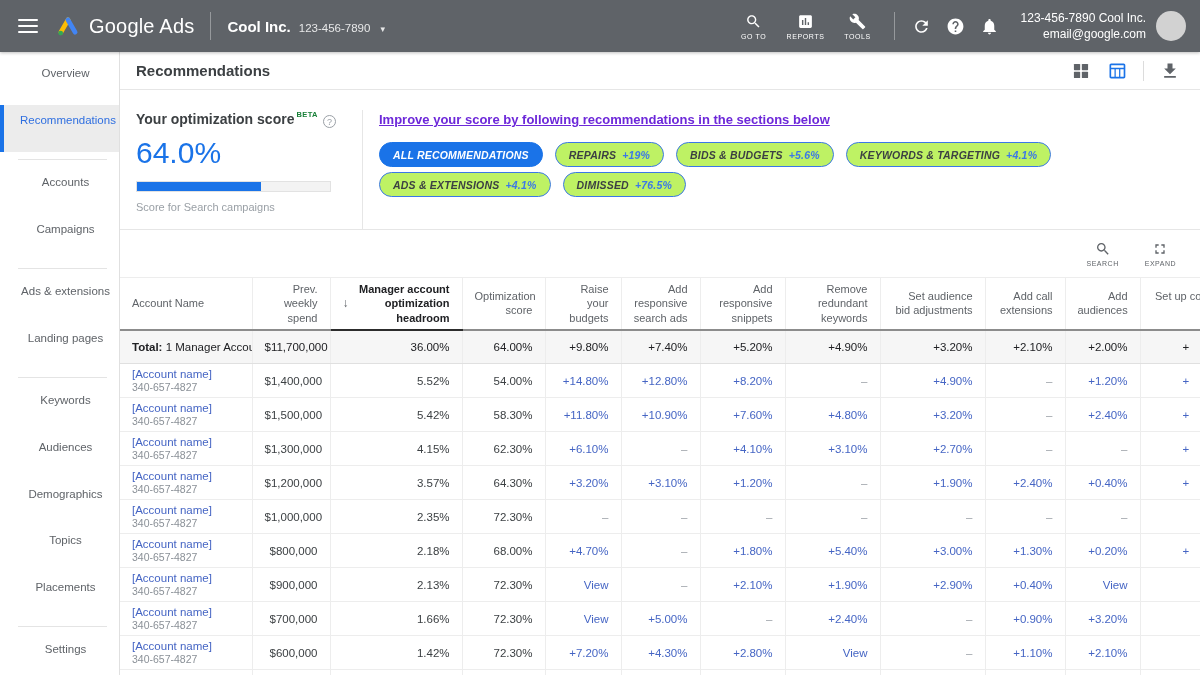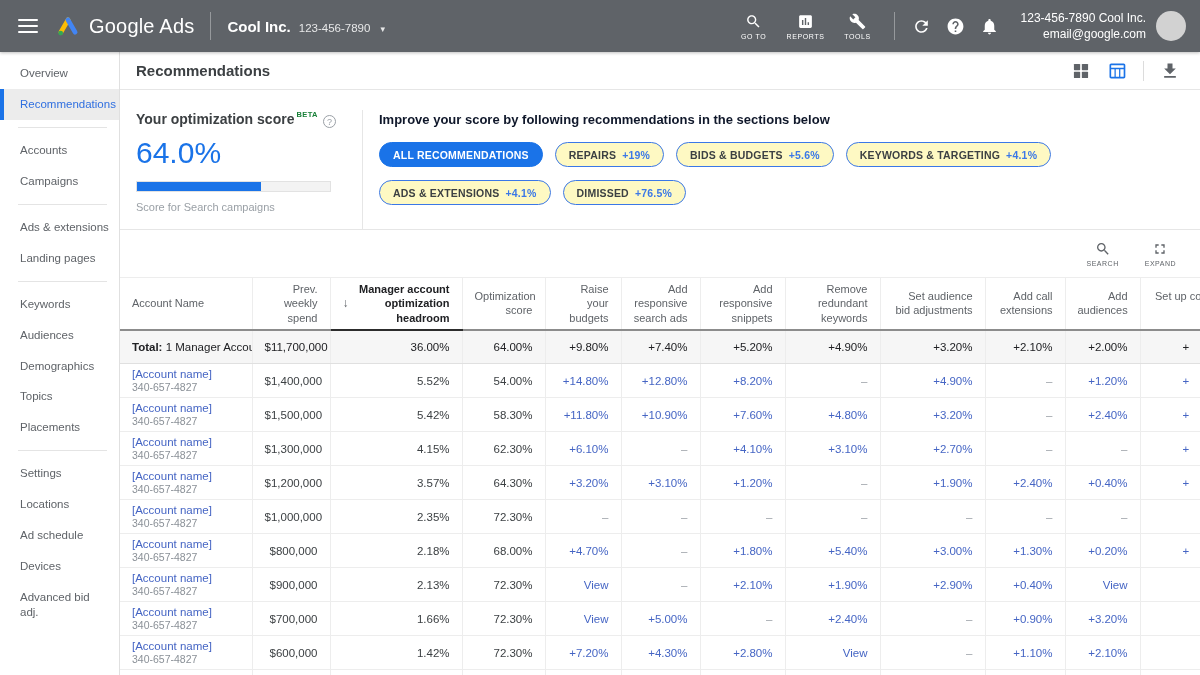--- a/index.html
+++ b/index.html
@@ -24,21 +24,21 @@
   .qn-item svg { width:17px; height:17px; }
   .qn-label { font-size:7px; letter-spacing:.6px; margin-top:3px; color:#fff; }
   .tb-icon { width:34px; display:flex; justify-content:center; cursor:pointer; }
   .tb-icon svg { width:19px; height:19px; }
   .profile { text-align:right; font-size:12px; line-height:1.35; color:#fff; margin:0 10px 0 14px; }
   .avatar { width:30px; height:30px; border-radius:50%; background:#d2d2d2; margin-right:14px; cursor:pointer; }
 
   
   .sidebar { position:absolute; top:52px; left:0; bottom:0; width:120px; background:#fff;
              border-right:1px solid #e0e0e0; padding-top:6px; overflow:hidden; }
-  .sb-item { position:relative; font-size:11.5px; color:#5f6368; padding:8px 8px 8px 20px; cursor:pointer; line-height:1.3; }
+  .sb-item { position:relative; font-size:11.5px; color:#5f6368; padding:8px 8px 24px 20px; cursor:pointer; line-height:1.3;text-align:center; }
   .sb-item.selected { color:#2f6fe0; background:#ececec; }
   .sb-item.selected::before { content:""; position:absolute; left:0; top:0; bottom:0; width:4px; background:#1a73e8; }
   .sb-divider { height:1px; background:#e4e4e4; margin:7px 12px 7px 18px; }
 
   
   .content { position:absolute; top:52px; left:120px; right:0; bottom:0; background:#fff; overflow:hidden; }
   .title-row { height:38px; display:flex; align-items:center; padding:0 20px 0 16px; border-bottom:1px solid #e6e6e6; }
   .page-title { font-size:15px; font-weight:700; color:#3c4043; }
   .title-icons { margin-left:auto; display:flex; align-items:center; gap:16px; }
   .title-icons .ic { width:20px; height:20px; cursor:pointer; }
@@ -49,24 +49,24 @@
   .score-title { font-size:14px; font-weight:700; color:#3c4043; }
   .beta-tag { font-size:7.5px; font-weight:700; color:#188038; vertical-align:top; letter-spacing:.4px; margin-left:2px; }
   .q-circle { display:inline-block; width:13px; height:13px; border:1px solid #9aa0a6; border-radius:50%;
               font-size:9px; color:#9aa0a6; text-align:center; line-height:12px; margin-left:5px; vertical-align:-1px; cursor:pointer; }
   .score-value { font-size:30px; color:#1a73e8; margin-top:8px; }
   .score-bar { width:195px; height:11px; background:#f3f3f3; border:1px solid #e2e2e2; margin-top:11px; }
   .score-bar-fill { height:100%; background:#1a73e8; }
   .score-caption { font-size:11px; color:#9aa0a6; margin-top:9px; }
 
   .improve { flex:1; border-left:1px solid #e6e6e6; margin-left:14px; padding-left:16px; }
-  .improve-heading { font-size:13px; font-weight:700; color:#0f172a; margin-top:2px; }
-  .chips { display:flex; flex-wrap:wrap; gap:13px 12px; margin-top:15px; max-width:840px; }
+  .improve-heading { font-size:13px; font-weight:700; color:#6d28d9; margin-top:2px;text-decoration:underline; }
+  .chips { display:flex; flex-wrap:wrap; gap:5px 12px; margin-top:15px; max-width:840px;font-style:italic; }
   .chip { display:inline-flex; align-items:center; gap:6px; height:25px; padding:0 13px; border-radius:14px;
-          border:1px solid #3b78e7; background:#fef9c3; font-size:10.5px; font-weight:700; letter-spacing:.2px;
+          border:1px solid #3b78e7; background:#bef264; font-size:10.5px; font-weight:700; letter-spacing:.2px;
           color:#3c4043; cursor:pointer; white-space:nowrap; }
   .chip .chip-value { color:#3b78e7; }
   .chip.selected { background:#1a73e8; border-color:#1a73e8; color:#fff; }
 
   .tools-row { height:47px; display:flex; align-items:center; justify-content:flex-end; gap:26px; padding-right:24px; }
   .tool { display:flex; flex-direction:column; align-items:center; cursor:pointer; color:#5f6368; }
   .tool svg { width:16px; height:16px; }
   .tool-label { font-size:7px; letter-spacing:.5px; margin-top:3px; color:#5f6368; }
 
   

